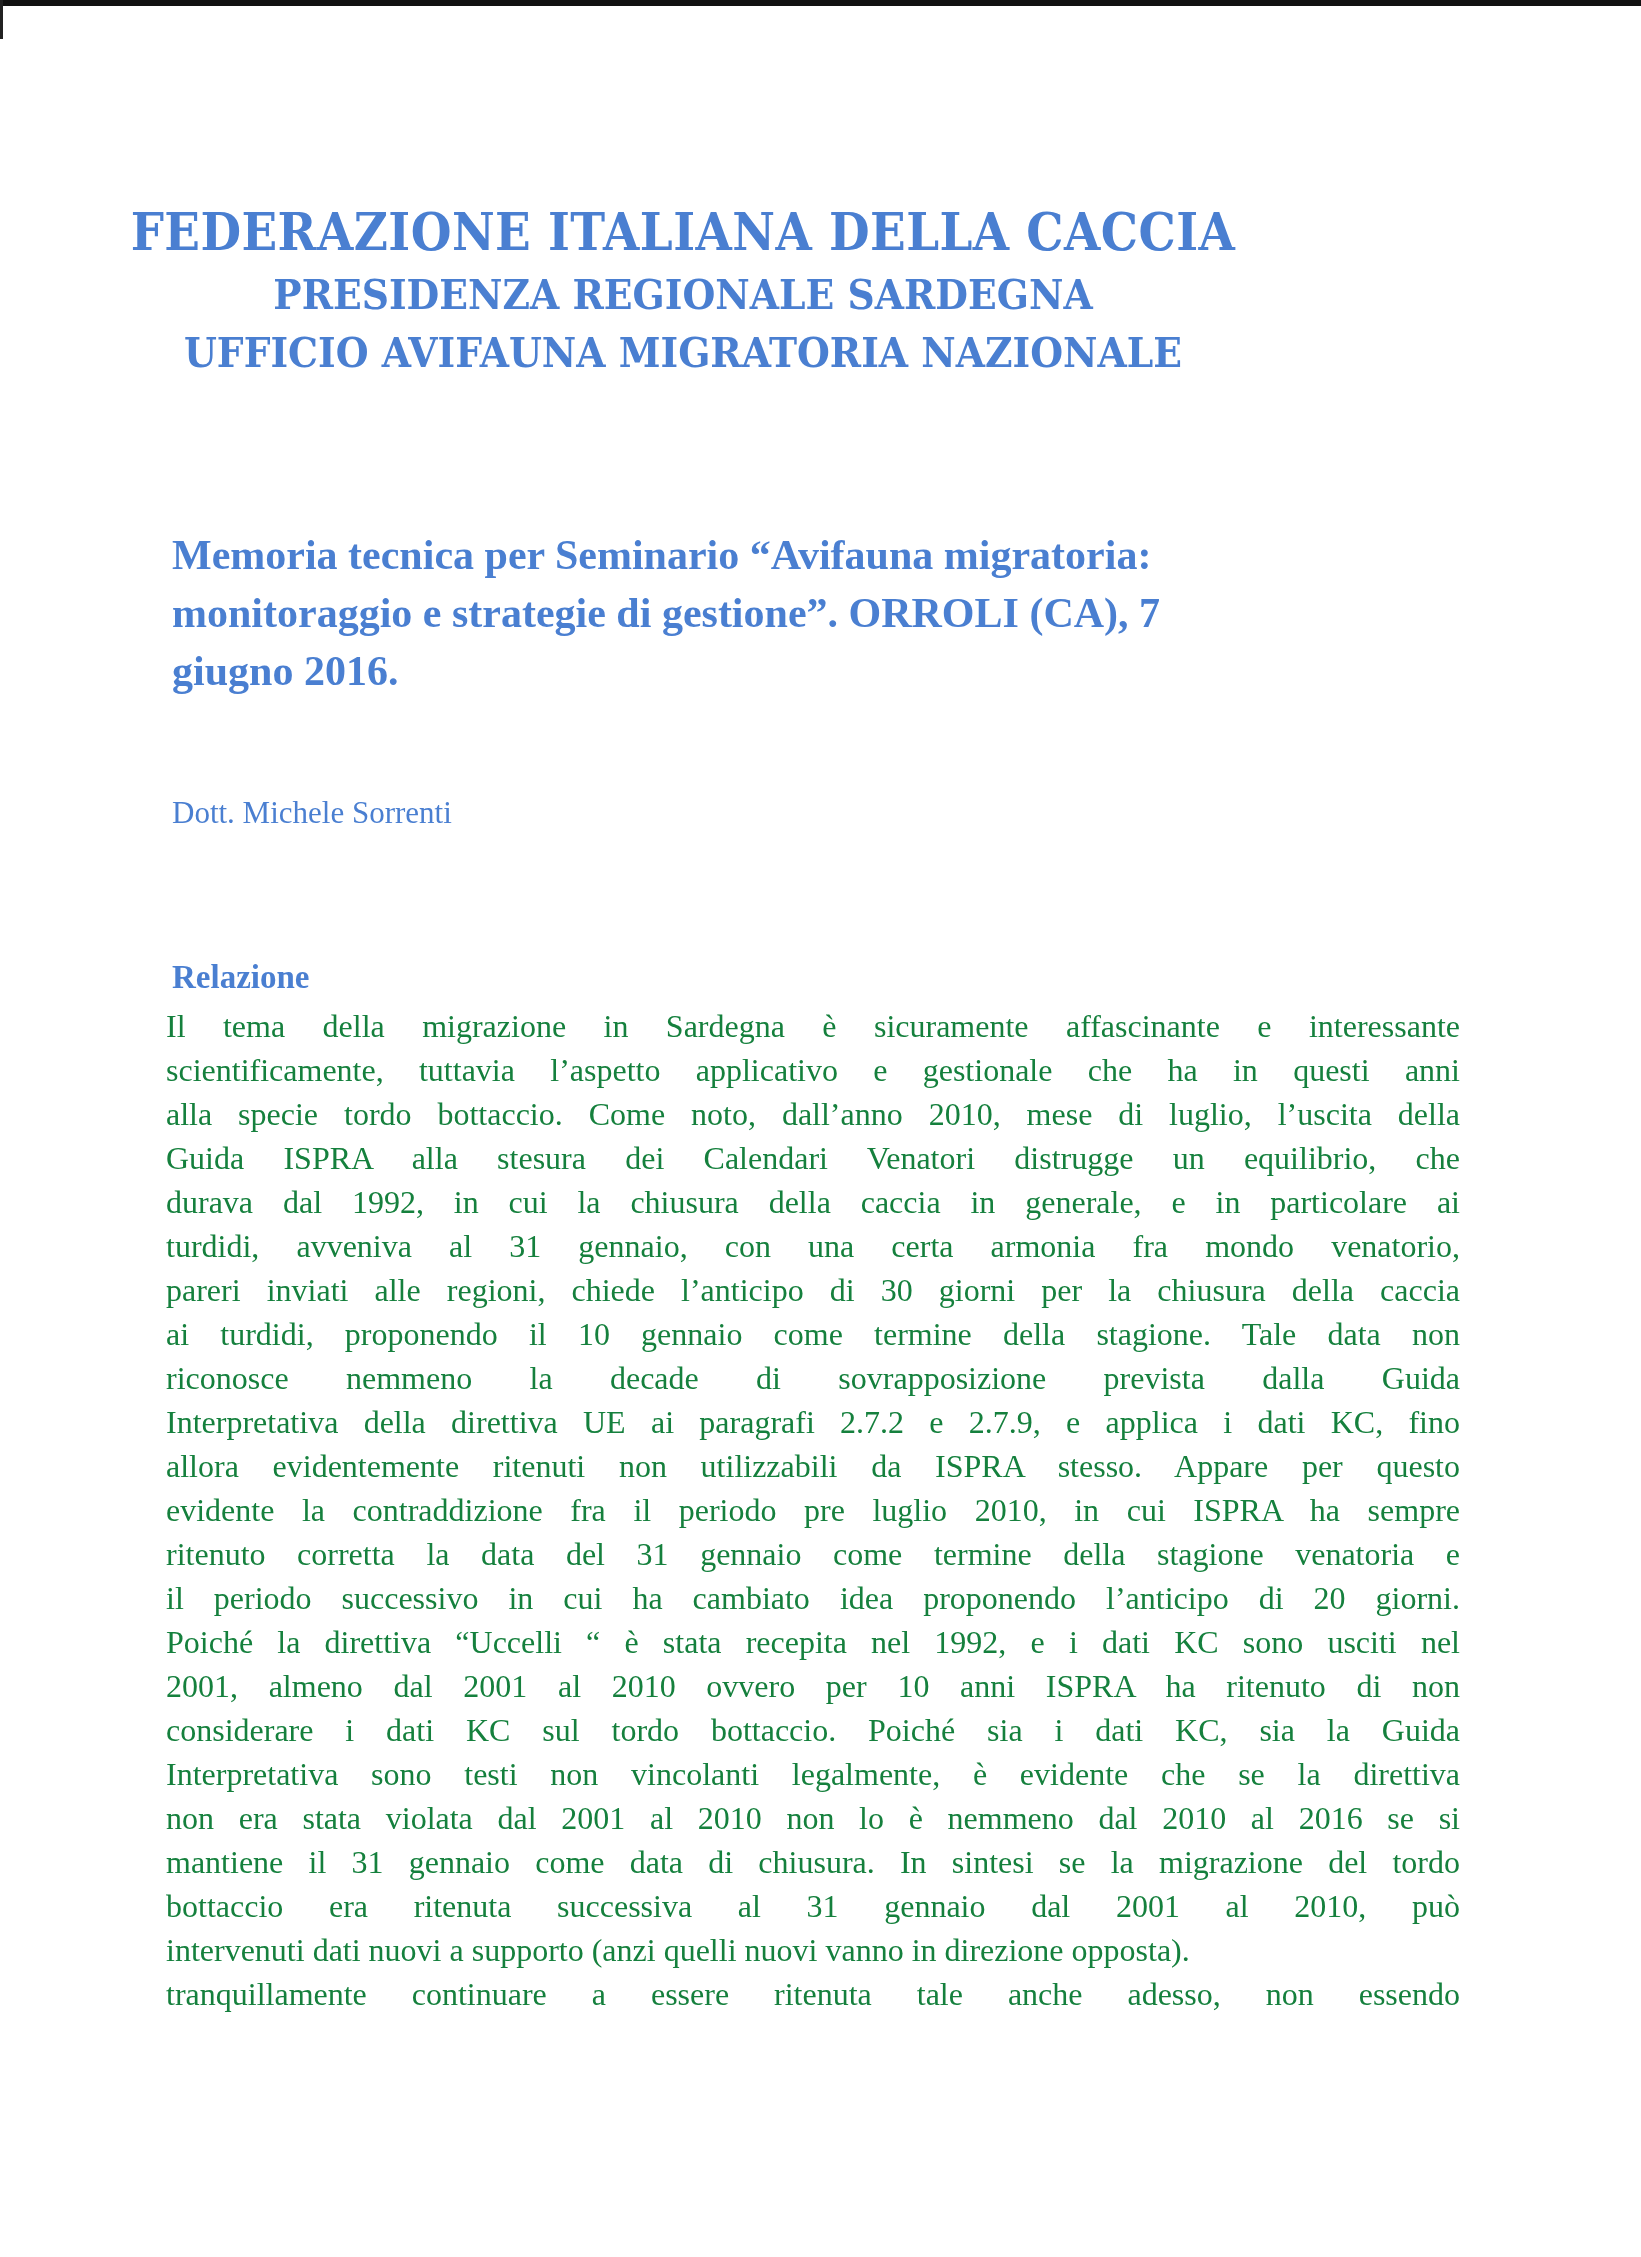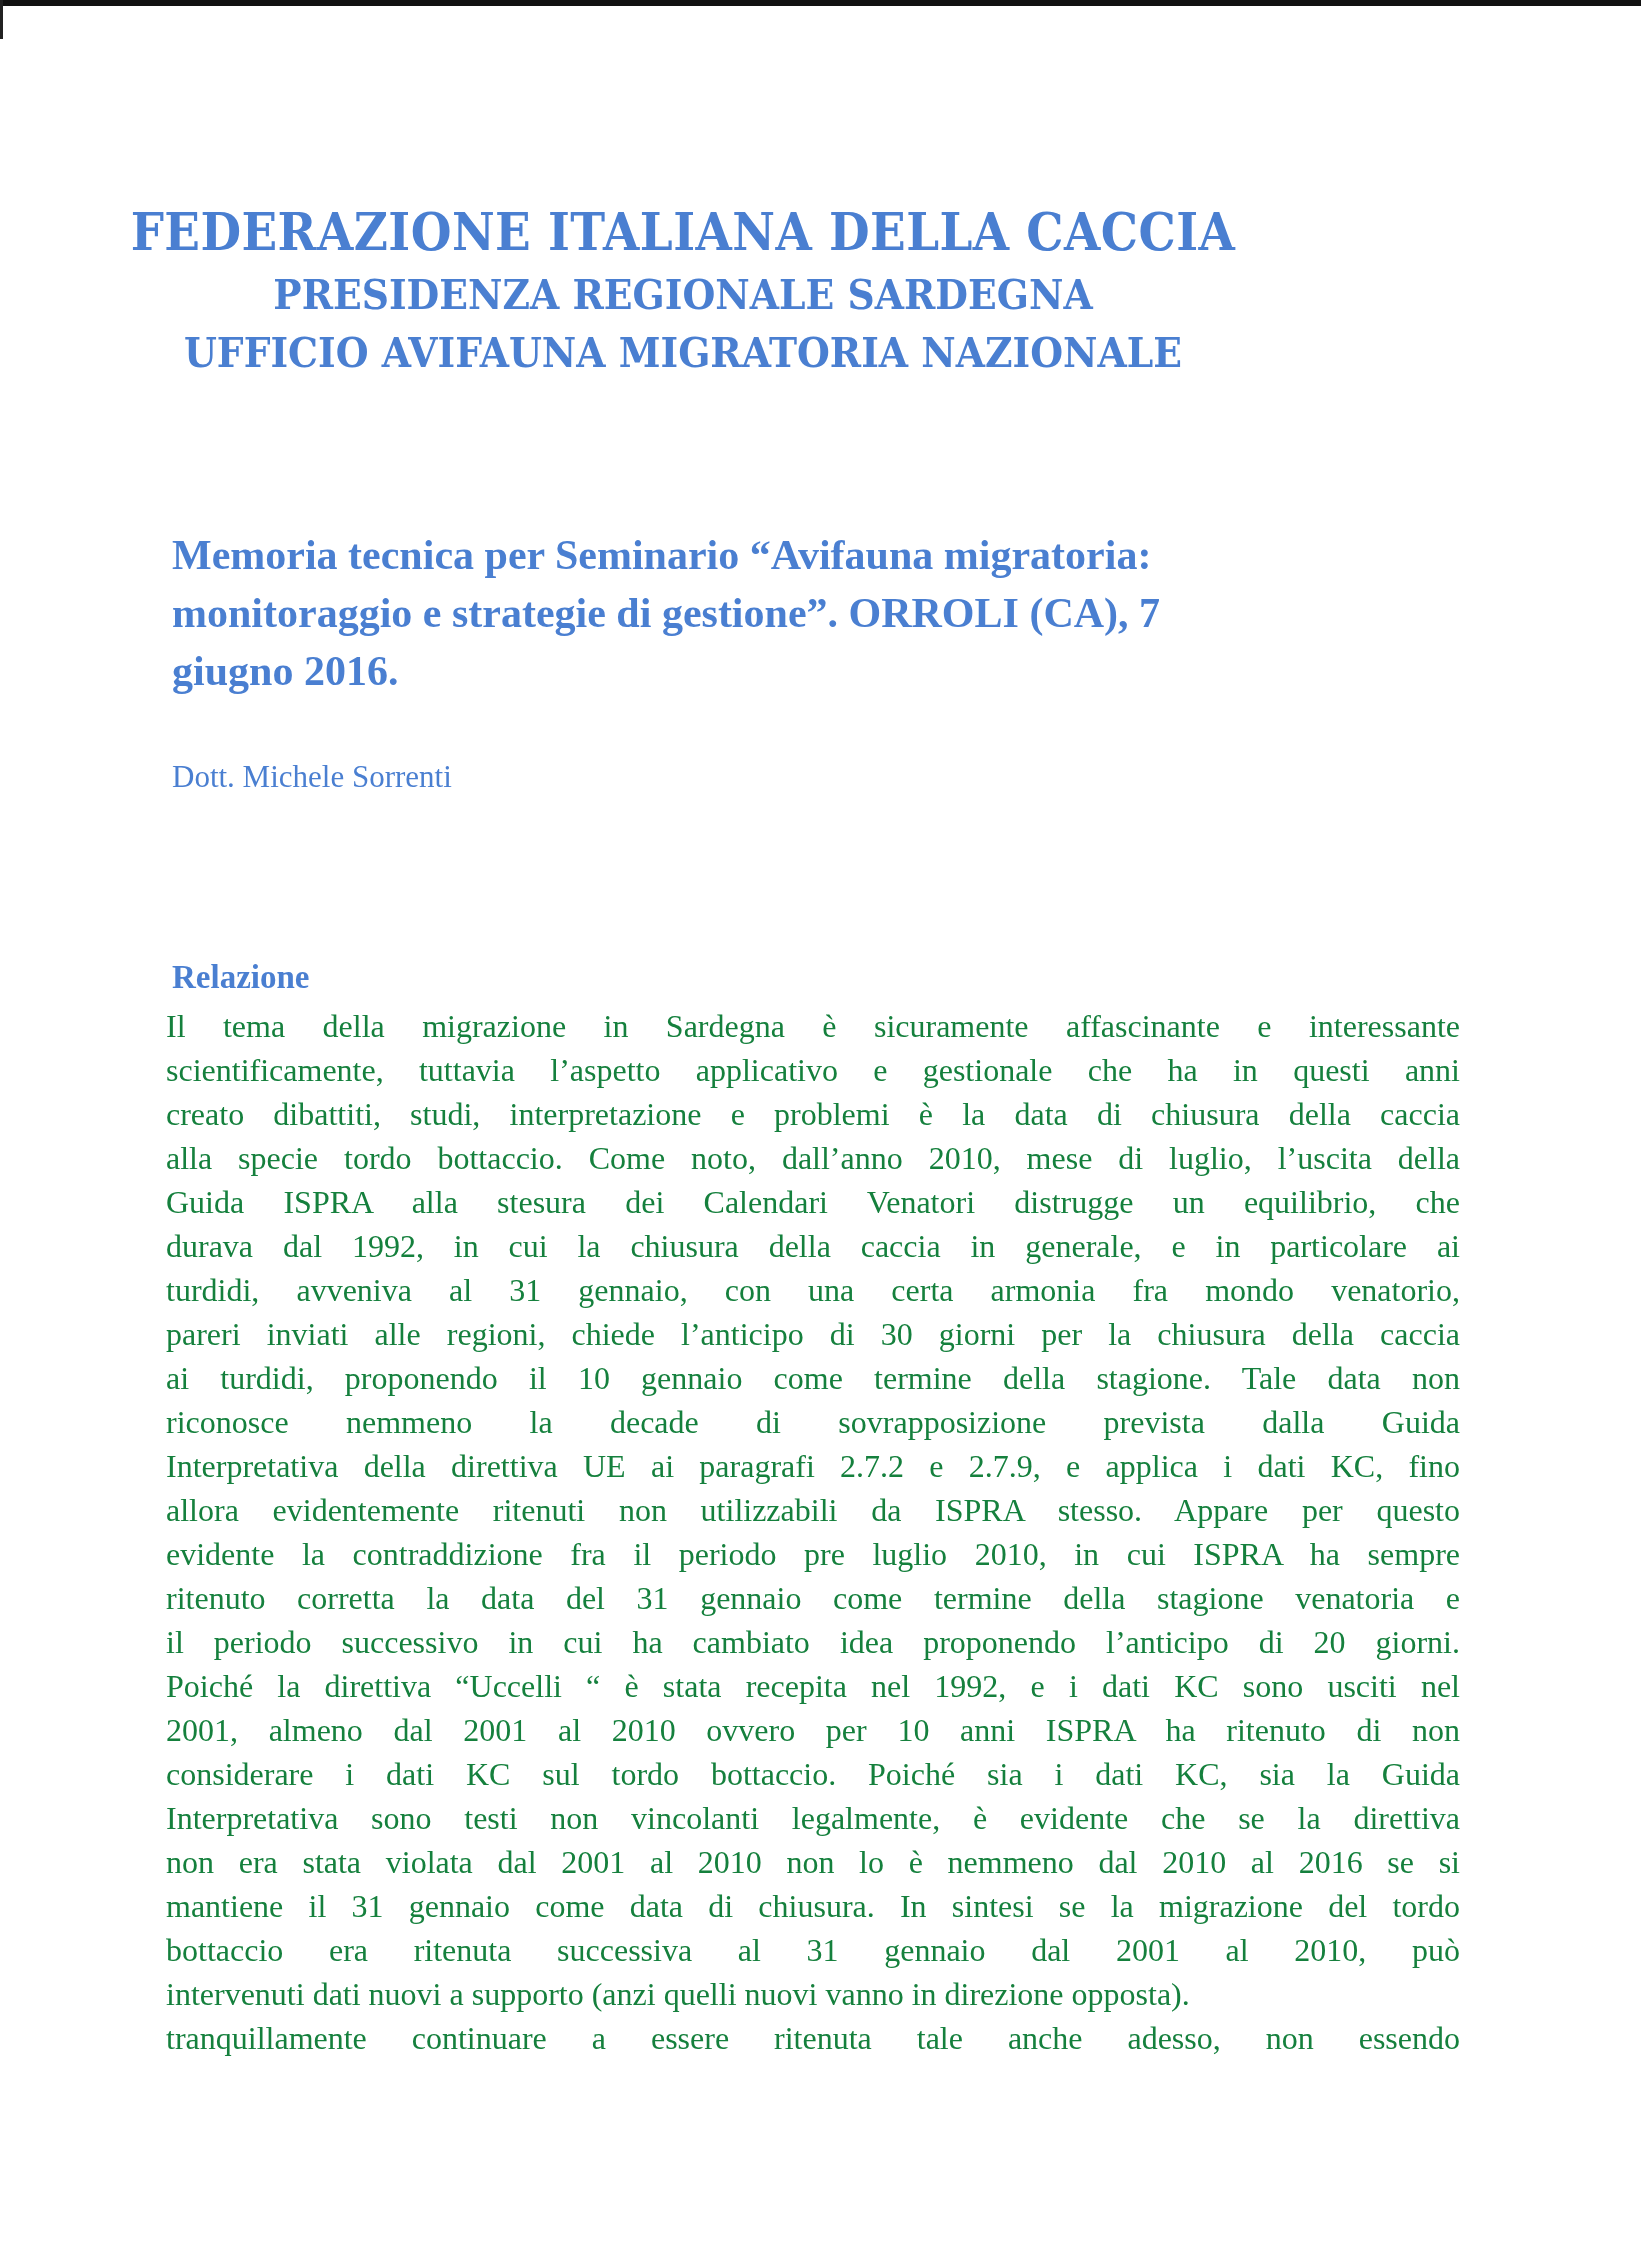--- a/index.html
+++ b/index.html
@@ -64,21 +64,21 @@
       font-family: "Liberation Serif", "DejaVu Serif", serif;
       font-weight: bold;
       font-size: 42px;
       line-height: 58px;
       color: #4a7fd1;
       margin-top: 24px;
     }
     .author {
       position: absolute;
       left: 172px;
-      top: 756px;
+      top: 792px;
       font-family: "Liberation Serif", "DejaVu Serif", serif;
       font-size: 31px;
       line-height: 42px;
       color: #4a7fd1;
     }
     .section-heading {
       position: absolute;
       left: 172px;
       top: 956px;
       font-family: "Liberation Serif", "DejaVu Serif", serif;
@@ -128,21 +128,20 @@
     <div>giugno 2016.</div>
   </div>
 
   <div class="author">Dott. Michele Sorrenti</div>
 
   <div class="section-heading">Relazione</div>
 
   <div class="body-text">
     <span class="ln">Il tema della migrazione in Sardegna è sicuramente affascinante e interessante</span>
     <span class="ln">scientificamente, tuttavia l’aspetto applicativo e gestionale che ha in questi anni</span>
-    <span class="ln">creato dibattiti, studi, interpretazione e problemi è la data di chiusura della caccia</span>
     <span class="ln">alla specie tordo bottaccio. Come noto, dall’anno 2010, mese di luglio, l’uscita della</span>
     <span class="ln">Guida ISPRA alla stesura dei Calendari Venatori distrugge un equilibrio, che</span>
     <span class="ln">durava dal 1992, in cui la chiusura della caccia in generale, e in particolare ai</span>
     <span class="ln">turdidi, avveniva al 31 gennaio, con una certa armonia fra mondo venatorio,</span>
     <span class="ln">pareri inviati alle regioni, chiede l’anticipo di 30 giorni per la chiusura della caccia</span>
     <span class="ln">ai turdidi, proponendo il 10 gennaio come termine della stagione. Tale data non</span>
     <span class="ln">riconosce nemmeno la decade di sovrapposizione prevista dalla Guida</span>
     <span class="ln">Interpretativa della direttiva UE ai paragrafi 2.7.2 e 2.7.9, e applica i dati KC, fino</span>
     <span class="ln">allora evidentemente ritenuti non utilizzabili da ISPRA stesso. Appare per questo</span>
     <span class="ln">evidente la contraddizione fra il periodo pre luglio 2010, in cui ISPRA ha sempre</span>

